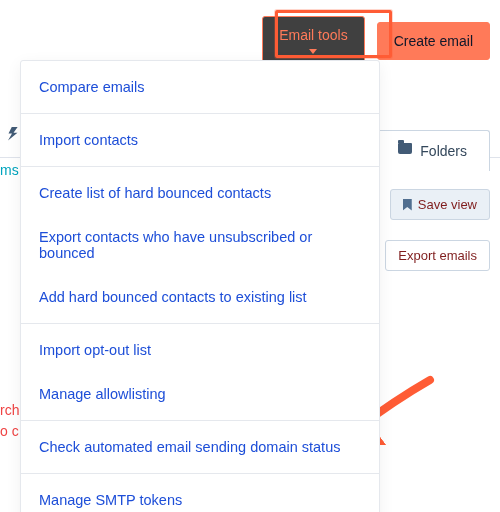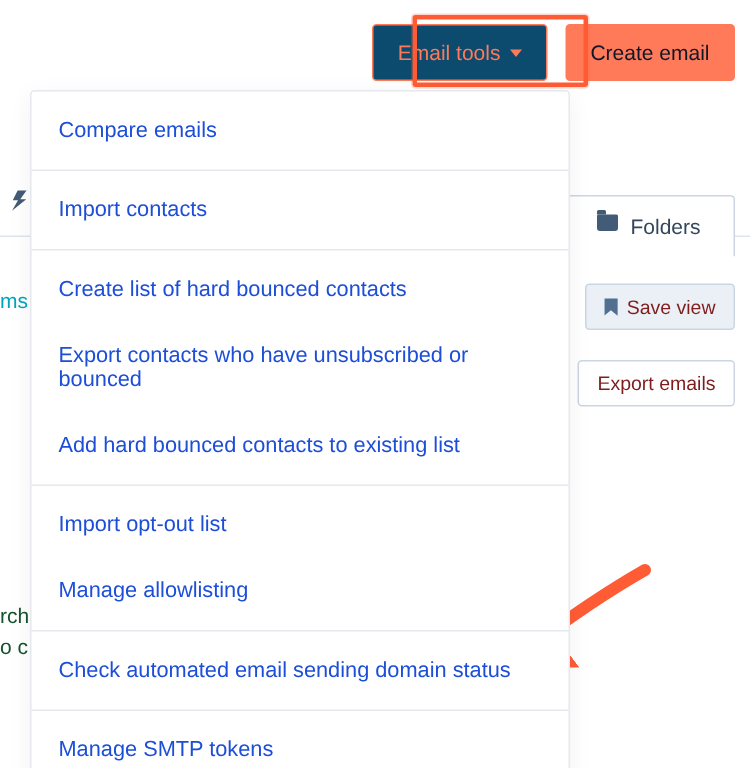--- a/index.html
+++ b/index.html
@@ -1,28 +1,28 @@
 <!DOCTYPE html>
 <html><head>
   <meta charset="utf-8">
   <style>
     * { box-sizing: border-box; margin: 0; padding: 0; font-family: -apple-system, BlinkMacSystemFont, "Segoe UI", Helvetica, Arial, sans-serif; }
     body { width: 500px; height: 512px; background: #fff; color: #33475b; overflow: hidden; position: relative; }
 
     .toolbar { display: flex; justify-content: flex-end; gap: 12px; padding: 16px 10px 24px 0; align-items: center; }
     .btn { font-size: 14px; font-weight: 400; padding: 10px 16px; border-radius: 3px; cursor: pointer; display: inline-flex; align-items: center; gap: 6px; }
-    .btn-dropdown-outline { color: #ff7a59; background: #0c4a6e; border: 1px solid #ff7a59; }
+    .btn-dropdown-outline { color: #ff7a59; background: #404040; border: 1px solid #ff7a59; flex-direction: column; }
     .btn-primary { background: #ff7a59; color: #0f172a; border: 1px solid #ff7a59; }
     .highlight-box { position: absolute; border: 3px solid #ff5c35; border-radius: 2px; pointer-events: none; box-shadow: 0 0 0 1px rgba(255,92,53,.25); }
     .caretdown { width: 0; height: 0; border-left: 4px solid transparent; border-right: 4px solid transparent; border-top: 5px solid #ff7a59; display: inline-block; }
 
     .bg-tab-row { position: absolute; top: 110px; left: 0; right: 0; height: 48px; border-bottom: 1px solid #dfe3eb; display: flex; align-items: center; }
     .bg-lightning { position: absolute; left: 8px; display:flex; align-items:center; gap:4px; color:#33475b; font-size:14px; }
-    .bg-ms { position: absolute; top: 192px; left: 0; color:#00a4bd; font-size:14px; font-weight:400; }
-    .bg-search-snippet { position: absolute; top: 400px; left: 0; font-size:14px; color:#14532d; line-height:1.5; }
+    .bg-ms { position: absolute; top: 162px; left: 0; color:#00a4bd; font-size:14px; font-weight:400; }
+    .bg-search-snippet { position: absolute; top: 400px; left: 0; font-size:14px; color:#ef4444; line-height:1.5; }
 
     .right-col { position: absolute; right: 10px; top: 130px; display:flex; flex-direction:column; gap:18px; align-items:flex-end; }
     .folders-tab { background:#fff; border:1px solid #cbd6e2; border-bottom:none; border-radius:3px 3px 0 0; padding:12px 22px; display:flex; align-items:flex-start; gap:8px; font-size:14px; color:#33475b; }
     .pill-btns { display:flex; gap:10px; }
     .pill { background:#eaf0f6; border:1px solid #cbd6e2; color:#7f1d1d; border-radius:3px; font-size:13px; padding:7px 12px; display:inline-flex; align-items:center; gap:6px; }
     .pill.light { background:#fff; margin-top: 2px; }
 
     .dropdown { position:absolute; top:60px; left:20px; width:360px; background:#fff; border:1px solid #e5e8ed; border-radius:3px; box-shadow: 0 4px 16px rgba(0,0,0,.06); z-index: 5; }
     .dropdown-section { padding: 4px 0; }
     .dropdown-item { padding: 14px 18px; font-size: 14.5px; color:#1d4ed8; cursor:pointer; }

